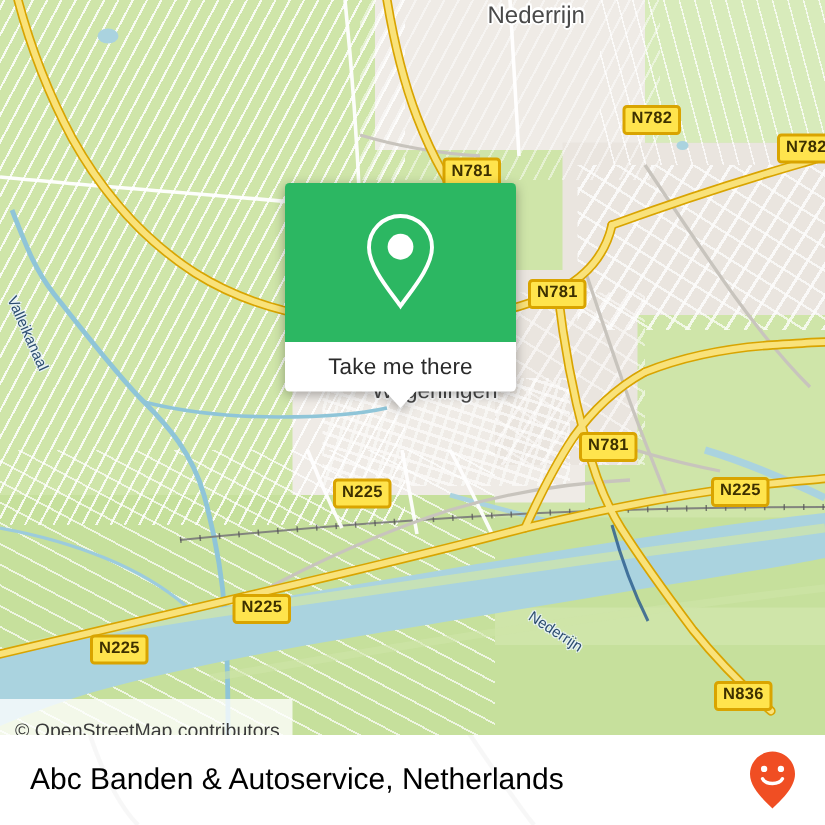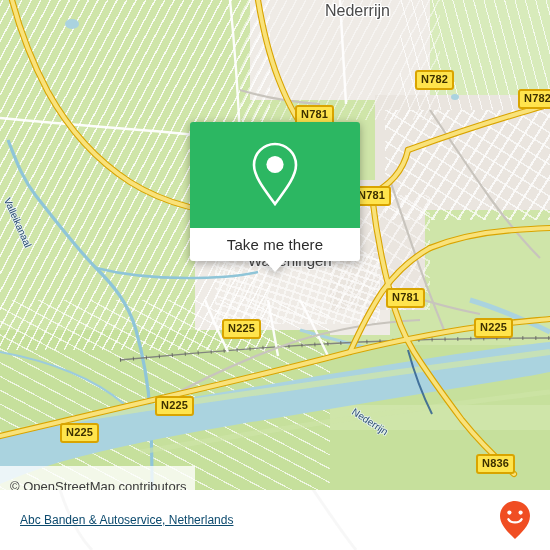--- a/index.html
+++ b/index.html
@@ -95,21 +95,21 @@
   .waterlabel{
     position:absolute;
     color:#2b4c6f;
     font-size:10px;
     white-space:nowrap;
     text-shadow:1px 0 #e7f2f7,-1px 0 #e7f2f7,0 1px #e7f2f7,0 -1px #e7f2f7;
   }
 
   
   #card{
-    position:absolute;left:190px;top:122px;width:170px;
+    position:absolute;left:190px;top:122px;width:154px;
     filter:drop-shadow(0 2px 4px rgba(0,0,0,.32));
     z-index:40;
   }
   #card-top{
     background:#2cb762;height:106px;
     border-radius:3px 3px 0 0;
     display:flex;align-items:center;justify-content:center;
   }
   #card-bottom{
     background:#ffffff;height:33px;
@@ -145,21 +145,21 @@
   }
   #footer-ghost{
     position:absolute;left:0;top:-490px;width:550px;height:550px;
     opacity:.06;
   }
   #footer-inner{
     position:relative;width:100%;height:100%;
     display:flex;align-items:center;justify-content:space-between;
     padding:0 18px 0 20px;box-sizing:border-box;
   }
-  #footer-title{font-size:12px;color:#0c4a6e;white-space:nowrap;text-decoration:underline;}
+  #footer-title{font-size:20px;color:#000000;white-space:nowrap;}
   #brand{display:flex;align-items:center;gap:2px;}
   #brand-word{
     font-size:32px;color:#1b1b1b;font-weight:bold;letter-spacing:-1.1px;
     line-height:32px;
   }
 </style>
 </head>
 <body>
 
 <div id="root">

